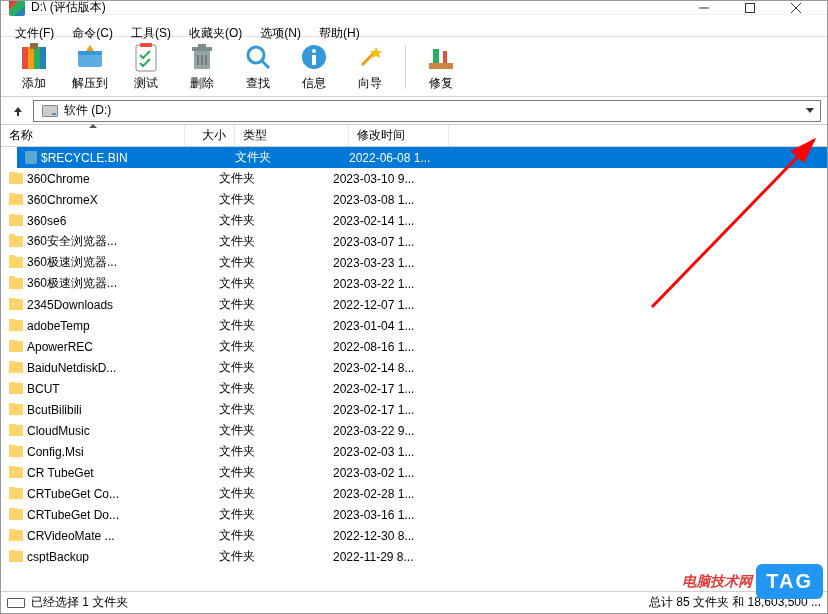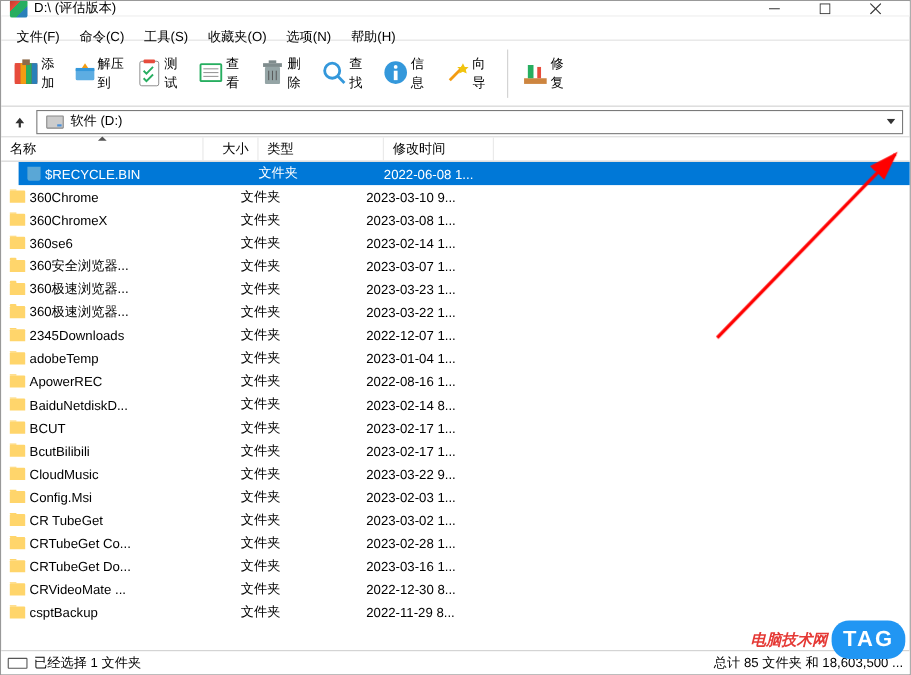--- a/index.html
+++ b/index.html
@@ -9,21 +9,21 @@
 .titlebar-icon { width: 16px; height: 16px; margin-right: 6px; background: linear-gradient(135deg,#c0392b 0%,#e74c3c 33%,#27ae60 33%,#27ae60 66%,#2980b9 66%); border-radius: 2px; }
 .titlebar-text { flex: 1; }
 .win-controls { display: flex; gap: 0; }
 .win-btn { width: 46px; height: 28px; display: flex; align-items: center; justify-content: center; cursor: pointer; }
 .win-btn svg { width: 10px; height: 10px; }
 
 .menubar { height: 22px; display: flex; align-items: center; padding: 0 6px; gap: 2px; border-bottom: 1px solid #e0e0e0; }
 .menu-item { padding: 2px 8px; cursor: pointer; margin-top: 16px; }
 
 .toolbar { height: 60px; display: flex; align-items: center; padding: 2px 8px; border-bottom: 1px solid #d0d0d0; gap: 6px; }
-.tool-btn { display: flex; flex-direction: row; align-items: center; justify-content: center; width: 50px; height: 56px; cursor: pointer; border: 1px solid transparent; border-radius: 3px; }
+.tool-btn { display: flex; flex-direction: column; align-items: center; justify-content: center; width: 50px; height: 56px; cursor: pointer; border: 1px solid transparent; border-radius: 3px; }
 .tool-icon { width: 32px; height: 32px; margin-bottom: 2px; }
 .tool-sep { width: 1px; height: 44px; background: #d0d0d0; margin: 0 4px; }
 
 .pathbar { height: 28px; display: flex; align-items: center; padding: 2px 6px; border-bottom: 1px solid #d0d0d0; gap: 4px; }
 .up-btn { width: 22px; height: 22px; display: flex; align-items: center; justify-content: center; cursor: pointer; border: 1px solid transparent; }
 .path-input { flex: 1; height: 22px; border: 1px solid #7a7a7a; display: flex; align-items: center; padding: 0 8px; position: relative; }
 .drive-icon { width: 16px; height: 12px; margin-right: 6px; background: #ccc; border: 1px solid #888; border-radius: 1px; position: relative; }
 .drive-icon::after { content: ""; position: absolute; right: 1px; bottom: 1px; width: 4px; height: 2px; background: #4a90d9; }
 .path-dd { width: 18px; height: 20px; display: flex; align-items: center; justify-content: center; cursor: pointer; position: absolute; right: 1px; }
 
@@ -49,21 +49,21 @@
 .recycle-icon::before { content: ""; position: absolute; top: -3px; left: -1px; width: 14px; height: 2px; background: #5aa7d6; }
 
 .statusbar { position: absolute; bottom: 0; left: 0; right: 0; height: 22px; display: flex; align-items: center; border-top: 1px solid #d0d0d0; padding: 0 6px; background: #fff; }
 .status-left { display: flex; align-items: center; gap: 6px; }
 .status-icon { width: 18px; height: 10px; border: 1px solid #555; border-radius: 1px; position: relative; }
 .status-right { margin-left: auto; }
 
 .arrow-overlay { position: absolute; top: 131px; right: 5px; width: 180px; height: 180px; pointer-events: none; z-index: 10; }
 .watermark { position: absolute; bottom: 14px; right: 4px; z-index: 20; display: flex; align-items: center; gap: 4px; pointer-events: none; }
 .wm-text { font-size: 14px; font-weight: bold; color: #e53935; font-style: italic; }
-.wm-tag { background: #2196f3; color: #fff; font-size: 20px; font-weight: bold; padding: 6px 10px; border-radius: 16px; letter-spacing: 2px; }
+.wm-tag { background: #2196f3; color: #fff; font-size: 20px; font-weight: bold; padding: 6px 10px; border-radius: 6px; letter-spacing: 2px; }
 </style>
 </head>
 <body>
 
 <div class="titlebar">
   <div class="titlebar-icon"></div>
   <div class="titlebar-text">D:\ (评估版本)</div>
   <div class="win-controls">
     <div class="win-btn">
         <svg viewBox="0 0 10 10">
@@ -117,30 +117,20 @@
     <svg class="tool-icon" viewBox="0 0 32 32">
         <rect x="6" y="4" width="20" height="26" rx="2" fill="#fff" stroke="#888"></rect>
         <rect x="10" y="2" width="12" height="4" rx="1" fill="#e74c3c"></rect>
         <path d="M10 14 L13 17 L20 10" stroke="#27ae60" stroke-width="2" fill="none"></path>
         <path d="M10 22 L13 25 L20 18" stroke="#27ae60" stroke-width="2" fill="none"></path>
       </svg>
     <span>测试</span>
   </div>
   <div class="tool-btn">
     <svg class="tool-icon" viewBox="0 0 32 32">
-        <rect x="4" y="6" width="24" height="20" rx="2" fill="#27ae60"></rect>
-        <rect x="6" y="8" width="20" height="16" fill="#fff"></rect>
-        <line x1="8" y1="12" x2="24" y2="12" stroke="#888"></line>
-        <line x1="8" y1="16" x2="24" y2="16" stroke="#888"></line>
-        <line x1="8" y1="20" x2="24" y2="20" stroke="#888"></line>
-      </svg>
-    <span>查看</span>
-  </div>
-  <div class="tool-btn">
-    <svg class="tool-icon" viewBox="0 0 32 32">
         <rect x="8" y="10" width="16" height="18" rx="1" fill="#95a5a6"></rect>
         <rect x="6" y="6" width="20" height="4" fill="#7f8c8d"></rect>
         <rect x="12" y="3" width="8" height="3" fill="#7f8c8d"></rect>
         <line x1="12" y1="14" x2="12" y2="24" stroke="#555"></line>
         <line x1="16" y1="14" x2="16" y2="24" stroke="#555"></line>
         <line x1="20" y1="14" x2="20" y2="24" stroke="#555"></line>
       </svg>
     <span>删除</span>
   </div>
   <div class="tool-btn">

